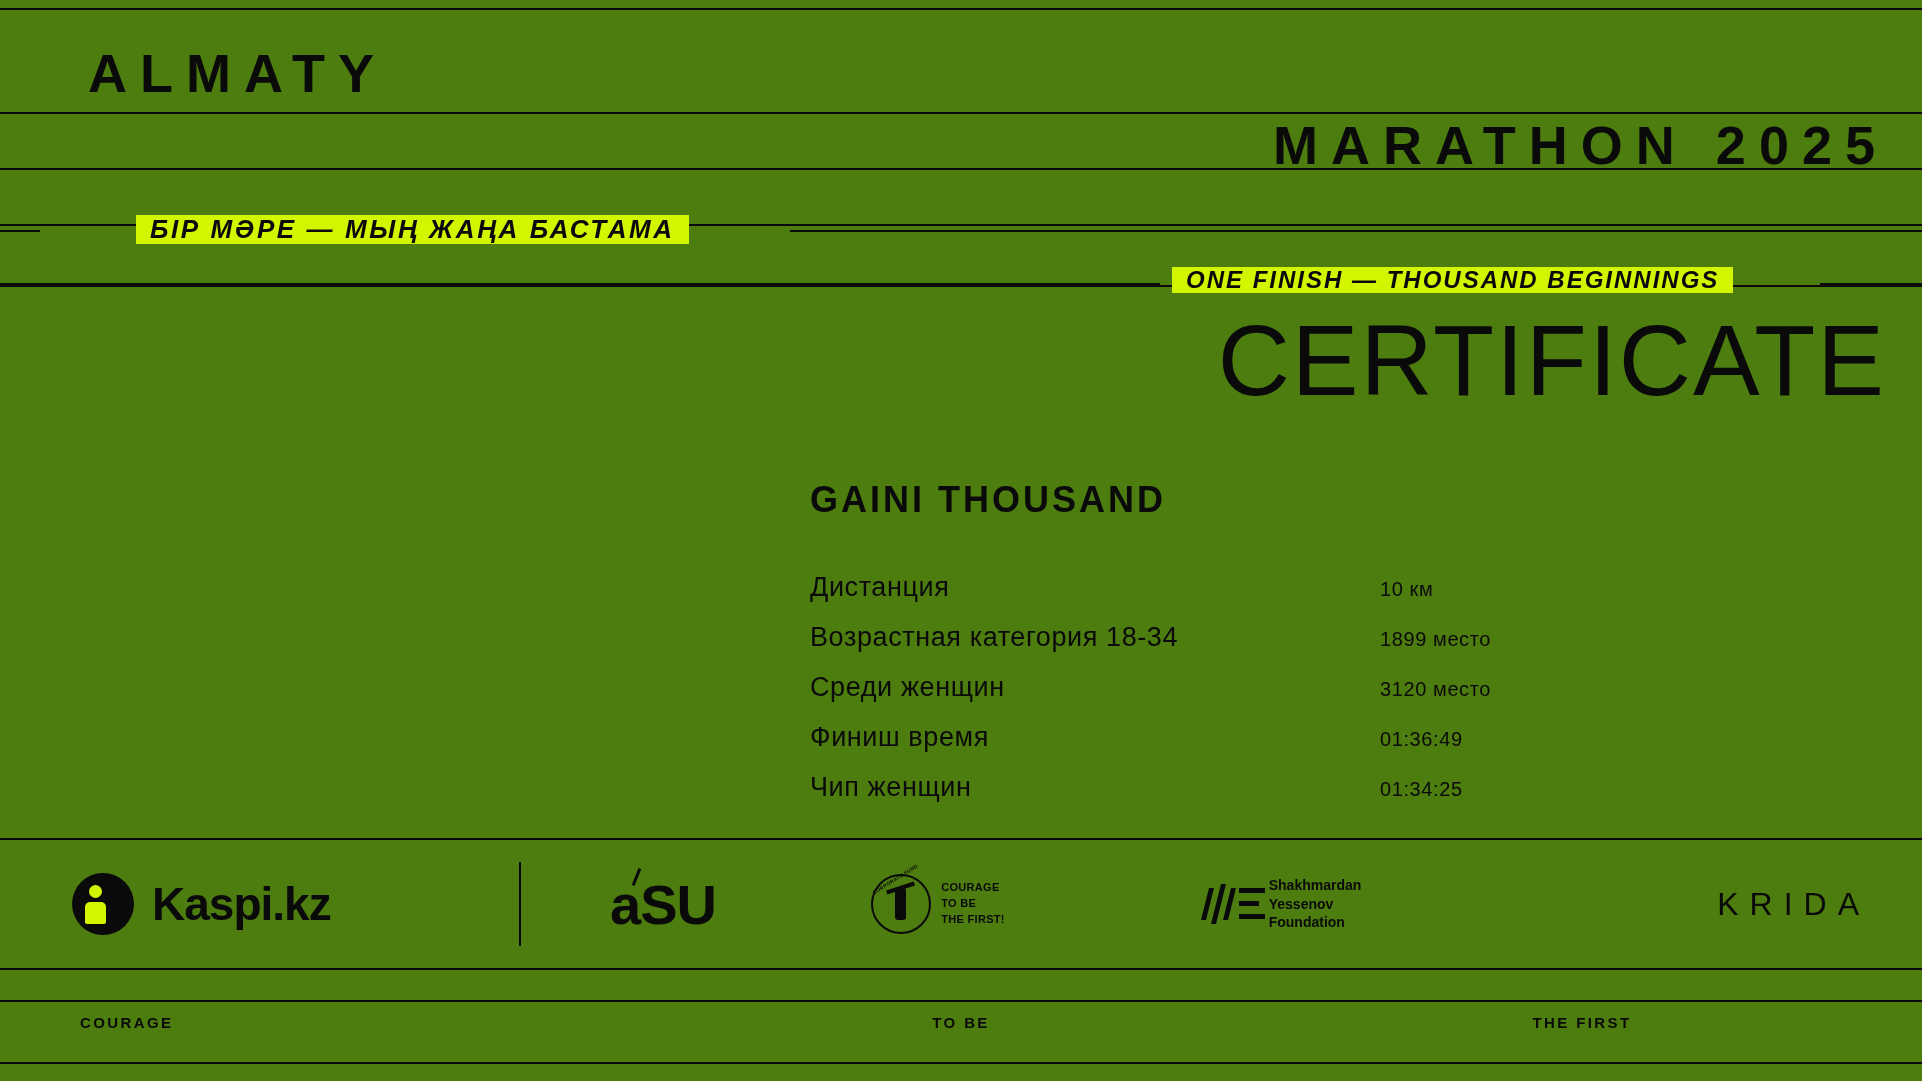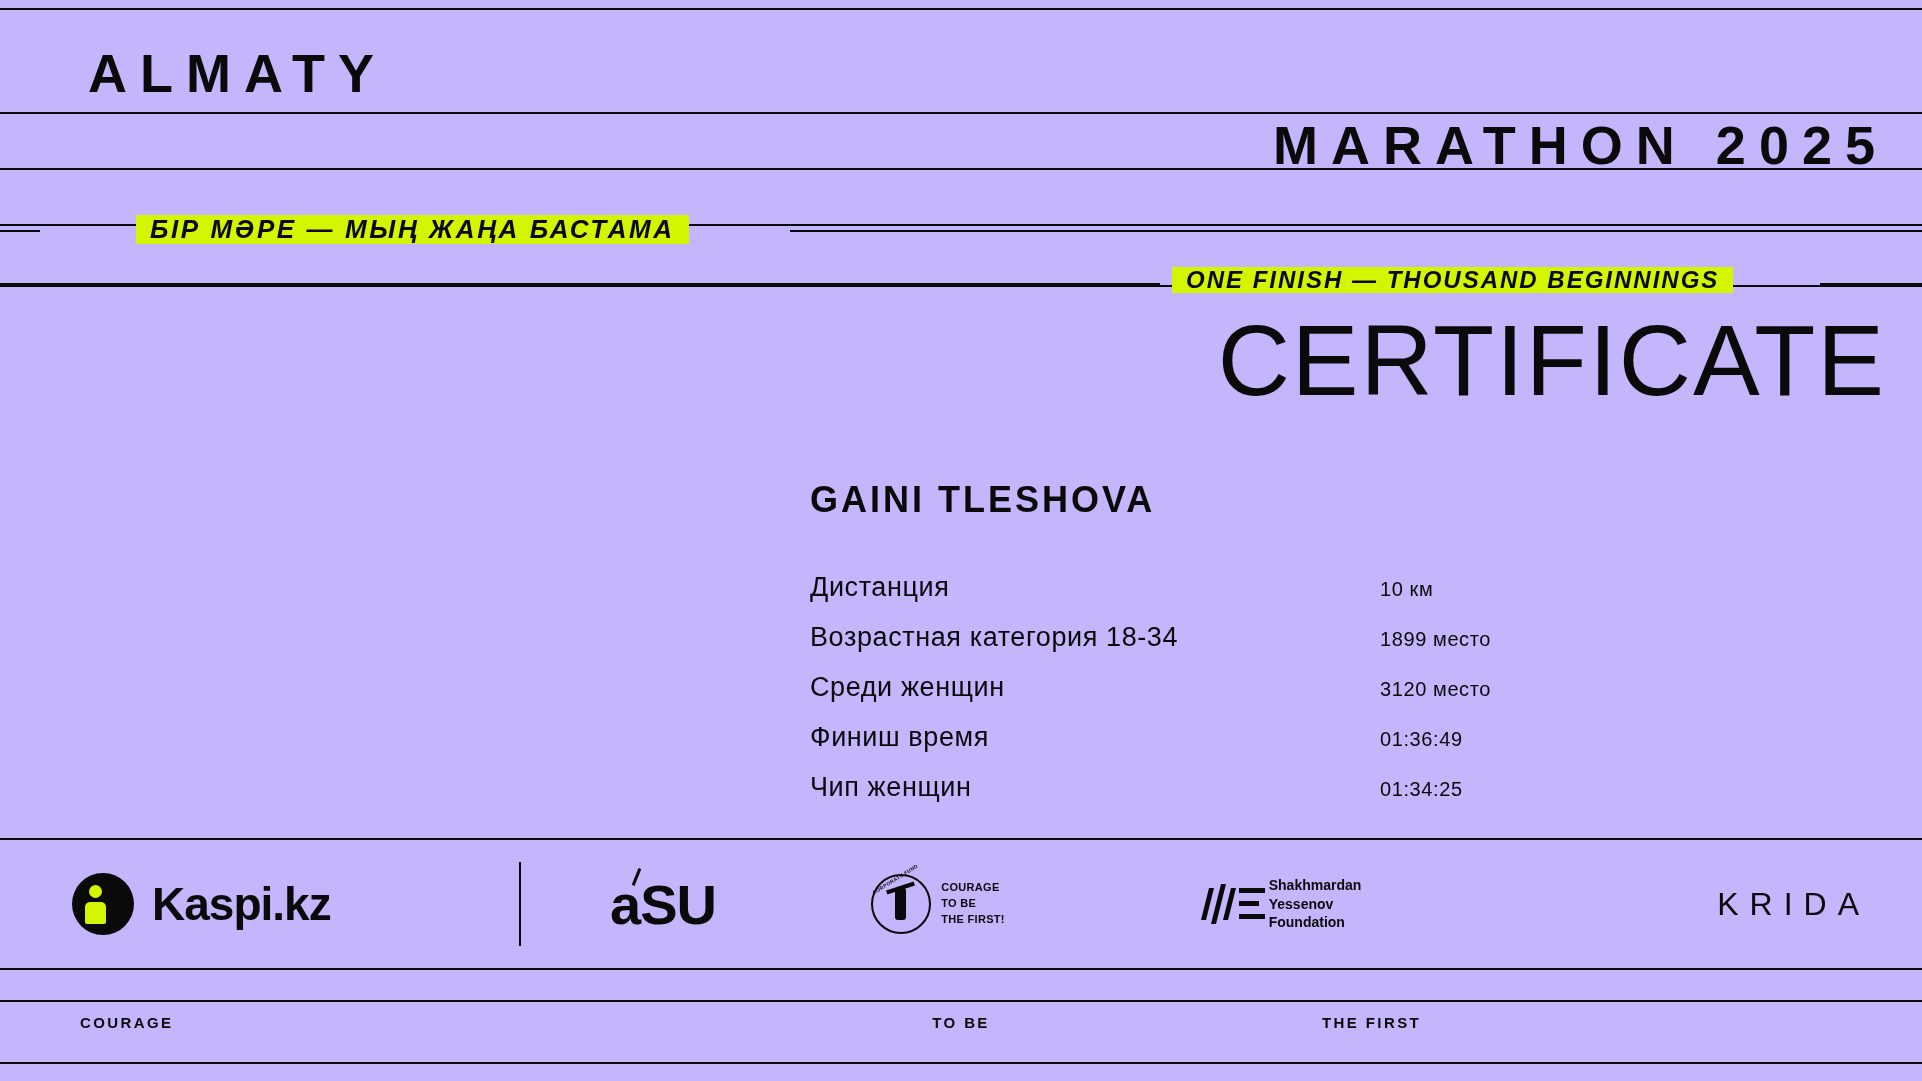--- a/index.html
+++ b/index.html
@@ -12,21 +12,21 @@
     height: 1081px;
     overflow: hidden;
     font-family: "Liberation Sans", sans-serif;
     color: #0a0a0a;
     position: relative;
   }
 
   .certificate {
     position: absolute;
     inset: 0;
-    background: #c4b5fd;
+    background: #4d7c0f;
   }
 
   
   .rule {
     position: absolute;
     left: 0;
     width: 1922px;
     height: 2px;
     background: #0a0a0a;
   }
@@ -310,21 +310,21 @@
     top: 1014px;
     width: 1922px;
     display: flex;
     align-items: center;
     font-size: 15px;
     font-weight: 700;
     letter-spacing: 2.4px;
   }
   .footer .f-left   { padding-left: 80px; }
   .footer .f-center { flex: 1; text-align: center; }
-  .footer .f-right  { padding-right: 80px; text-align: left; }
+  .footer .f-right  { padding-right: 80px; text-align: center; }
   .footer .f-left   { width: 520px; }
   .footer .f-right  { width: 520px; }
 </style>
 </head>
 <body>
 
 <div class="certificate">
 
   <div class="rule r1"></div>
   <div class="rule r2"></div>
@@ -337,21 +337,21 @@
   <div class="rule r9"></div>
 
   <div class="almaty">ALMATY</div>
   <div class="marathon">MARATHON 2025</div>
 
   <div class="slogan-kk">БІР МӘРЕ — МЫҢ ЖАҢА БАСТАМА</div>
   <div class="slogan-en">ONE FINISH — THOUSAND BEGINNINGS</div>
 
   <div class="title">CERTIFICATE</div>
 
-  <div class="runner-name">GAINI TLESHOVA</div>
+  <div class="runner-name">GAINI THOUSAND</div>
 
   <div class="results">
     <div class="result-row">
       <div class="result-label">Дистанция</div>
       <div class="result-value">10 км</div>
     </div>
     <div class="result-row">
       <div class="result-label">Возрастная категория 18-34</div>
       <div class="result-value">1899 место</div>
     </div>

